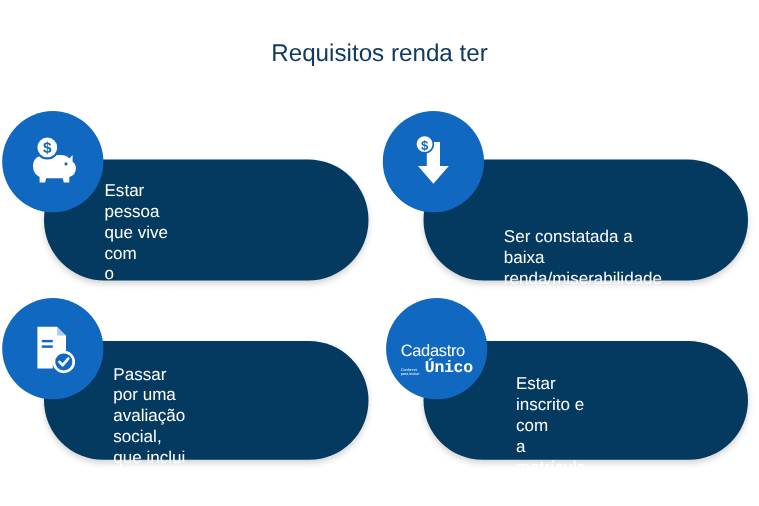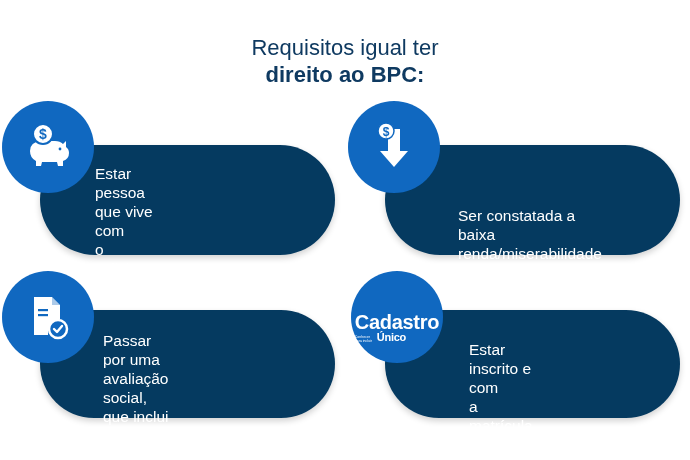--- a/index.html
+++ b/index.html
@@ -18,31 +18,30 @@
   }
   .pill-text {
     position: absolute; color: #ffffff; font-size: 15.5px; line-height: 19px;
     white-space: pre-line;
   }
   .circle {
     position: absolute; width: 92px; height: 92px; border-radius: 50%;
     background: #1068c0; display: flex; align-items: center; justify-content: center;
   }
   .cad-logo { color: #fff; text-align: left; line-height: 1; }
-  .cad-logo .cad-top { display: block; font-size: 20px; font-weight: 700; letter-spacing: -0.3px; margin-top: 20px; }
+  .cad-logo .cad-top { display: block; font-size: 15px; font-weight: 400; letter-spacing: -0.3px; margin-top: 20px; }
   .cad-logo .cad-row { display: flex; align-items: flex-end; }
   .cad-logo .cad-sub { font-size: 3.5px; line-height: 4px; width: 20px; margin-right: 2px; }
-  .cad-logo .cad-unico { font-size: 11px; font-weight: 700; letter-spacing: -0.3px; }
+  .cad-logo .cad-unico { font-size: 15px; font-weight: 700; letter-spacing: -0.3px; font-family: Liberation Mono, monospace; }
 </style>
 </head>
 <body>
 
 <div class="title">
-  <span class="l1">Requisitos igual ter</span>
-  <span class="l2">direito ao BPC:</span>
+  <span class="l1">Requisitos renda ter</span>
 </div>
 
 <div class="card">
   <div class="pill" style="left:40px; top:145px; width:295px; height:110px;"></div>
   <div class="pill-text" style="left:95px; top:164px;">Estar pessoa que vive com
 o solicitante do BPC possuir
 renda familiar igual ou inferior
 a ¼ do salário-mínimo</div>
   <div class="circle" style="left:2px; top:101px;">
     <svg width="52" height="52" viewBox="0 0 52 52">

